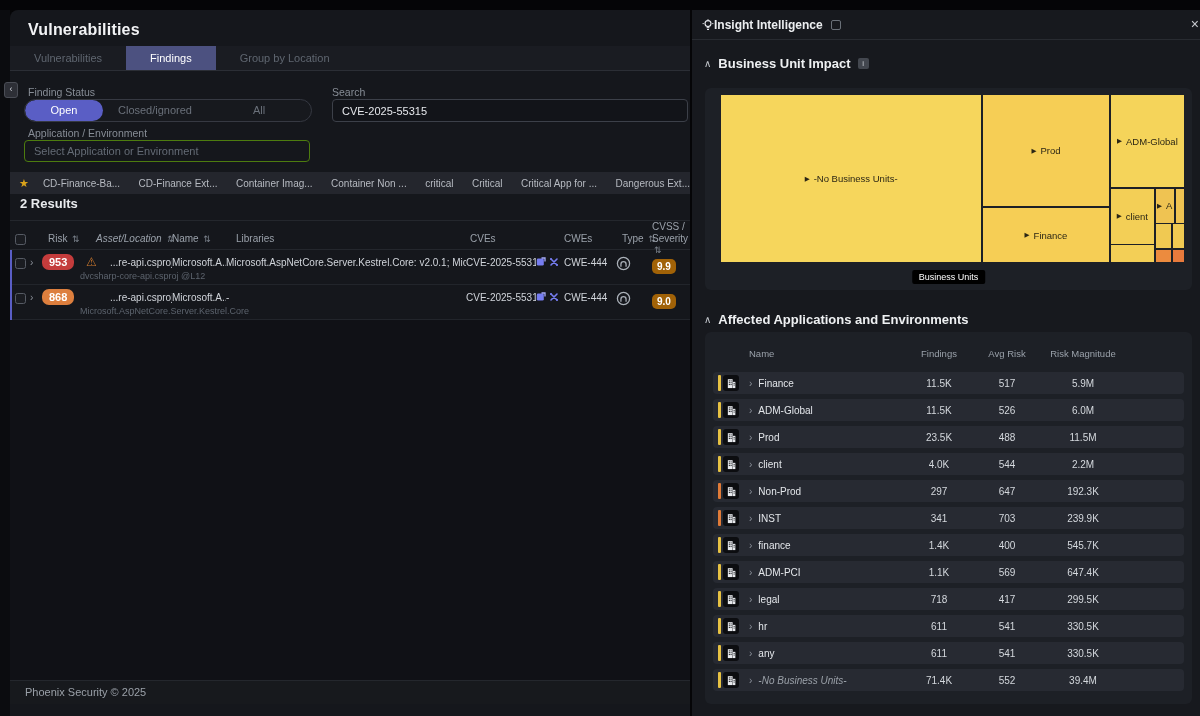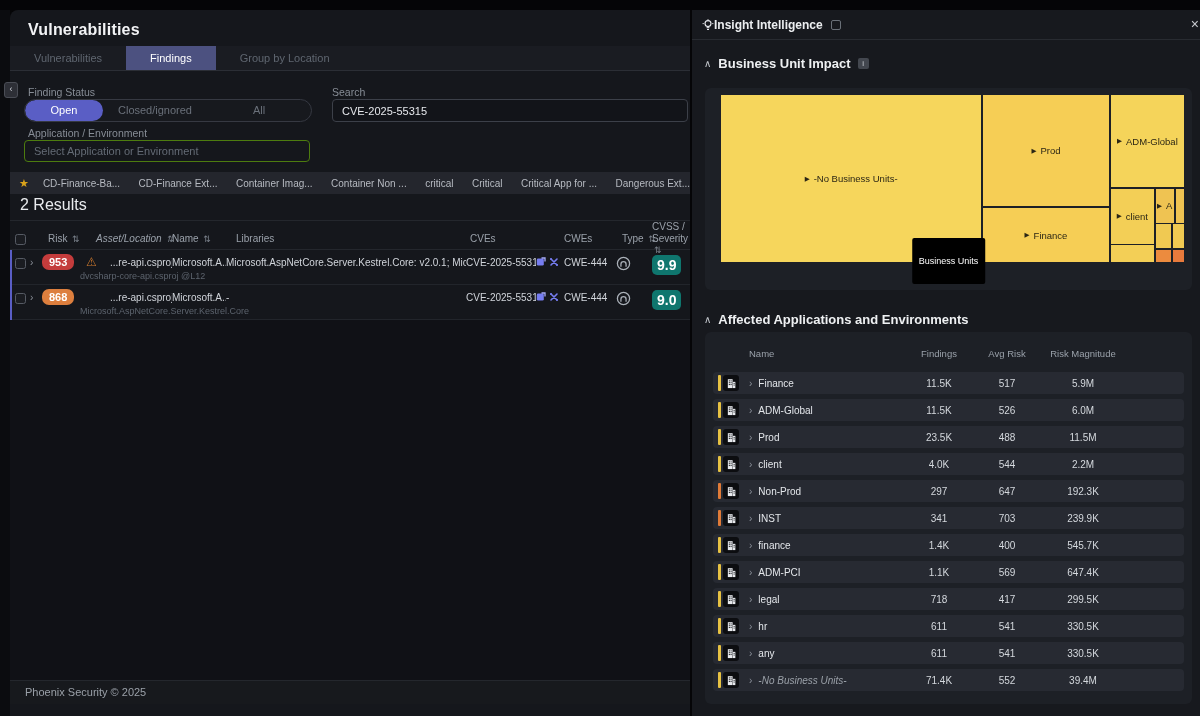--- a/index.html
+++ b/index.html
@@ -36,21 +36,21 @@
   #appenv-select { left:14px; top:130px; width:286px; height:22px; border:1px solid #4d7c0f;
     border-radius:4px; color:#646b75; font-size:11px; line-height:20px; padding:0 9px; cursor:pointer;
     white-space:nowrap; overflow:hidden; }
 
   #chips-bar { left:0; top:162px; width:680px; height:22px; background:#24262d;
     display:flex; align-items:center; padding:0 0 0 9px; overflow:hidden; }
   #star { color:#d9a21b; font-size:11px; margin-right:14px; }
   #chips { display:flex; flex:1; justify-content:space-between; font-size:10px; color:#b6bac1; }
   .chip { white-space:nowrap; cursor:pointer; }
 
-  #results-count { left:10px; top:186px; font-size:16px; font-weight:normal; color:#e9ebee; }
+  #results-count { left:10px; top:186px; font-size:13px; font-weight:bold; color:#e9ebee; }
 
   .vgrid { display:grid; grid-template-columns:20px 12px 44px 24px 62px 54px 240px 70px 28px 52px 36px 38px; }
   #vuln-header { left:0; top:210px; width:680px; height:30px; border-top:1px solid #24272d;
     border-bottom:1px solid #24272d; align-items:center; font-size:10px; color:#9aa1aa; }
   .hc { white-space:nowrap; }
   .hc .sort { font-size:9px; color:#7b828c; margin-left:2px; }
   .hc-check { grid-column:1; justify-self:center; }
   .hc-risk { grid-column:3; padding-left:6px; }
   .hc-asset { grid-column:5; margin-left:-14px;font-style:italic; }
   .hc-name { grid-column:6; }
@@ -66,22 +66,22 @@
   .checkbox { width:11px; height:11px; border:1px solid #565b64; border-radius:2.5px;
     background:#1a1c21; justify-self:center; margin-top:2px; cursor:pointer; }
   .chev { color:#8b919a; font-size:10px; line-height:13px; cursor:pointer; }
   .risk-badge { display:inline-block; padding:2px 7px; border-radius:7px; font-size:11px;
     font-weight:bold; color:#fff; margin-top:-2px; justify-self:start; }
   .warn { color:#cf7a2e; font-size:12px; line-height:12px; }
   .cell { font-size:10px; color:#d0d4da; white-space:nowrap; overflow:hidden; line-height:13px; }
   .vsub { position:absolute; left:70px; top:21px; font-size:9px; 
     color:#5c636d; white-space:nowrap; }
   .cve-icons { display:flex; gap:3px; padding-top:1px; }
-  .sev-badge { display:inline-block; padding:2px 5px; border-radius:5px; font-size:14px;
-    font-weight:bold; color:#fff; background:#0f766e; margin-top:-2px; }
+  .sev-badge { display:inline-block; padding:2px 5px; border-radius:5px; font-size:10px;
+    font-weight:bold; color:#fff; background:#a16207; margin-top:-2px; }
   #table-empty { left:0; top:310px; bottom:24px; width:680px; background:#101116; }
 
   #footer { left:0; bottom:12px; width:680px; height:24px; background:#17191d;
     border-top:1px solid #24272d; }
   #footer span { position:absolute; left:15px; top:5px; font-size:11px; color:#9aa0a8; }
 
   
   #right-panel { left:692px; top:10px; width:508px; height:706px; background:#17191e; overflow:hidden; }
   #rp-header { left:0; top:0; width:100%; height:30px; border-bottom:1px solid #282b31;
     display:flex; align-items:center; padding:0 10px; }
@@ -96,21 +96,21 @@
     font-size:8px; line-height:11px; text-align:center; cursor:pointer; }
   #bu-title { left:12px; top:46px; }
 
   #treemap-card { left:13px; top:78px; width:487px; height:202px; background:#1d2026; border-radius:6px; }
   #treemap-plot { position:absolute; left:16px; top:7px; width:463px; height:167px; background:#1d2026; }
   .tm-block { position:absolute; box-shadow:0 0 0 1px #1d2026; display:flex; align-items:center;
     justify-content:center; overflow:hidden; cursor:pointer; }
   .tm-label { display:flex; align-items:center; gap:4px; font-size:9.5px; color:#2b2615; white-space:nowrap; }
   .tm-label .mk { font-size:6.5px; }
   #bu-pill { position:absolute; bottom:6px; left:50%; transform:translateX(-50%); background:#000;
-    color:#fff; font-size:9px; padding:18px 7px; border-radius:2px; white-space:nowrap; }
+    color:#fff; font-size:9px; padding:2px 7px; border-radius:2px; white-space:nowrap; }
 
   #aff-title { left:12px; top:302px; }
   #apps-card { left:13px; top:322px; width:487px; height:372px; background:#1d2026;
     border-radius:6px; padding:8px; }
   .agrid { display:grid; grid-template-columns:36px 150px 80px 56px 96px 1fr; align-items:center; }
   #apps-header { height:28px; margin-bottom:4px; font-size:9.5px; color:#9aa1aa; }
   .ah { text-align:center; line-height:1.2; white-space:normal; }
   .ah-name { grid-column:2; text-align:left; }
   .ah-findings { grid-column:3; }
   .ah-avg { grid-column:4; }

